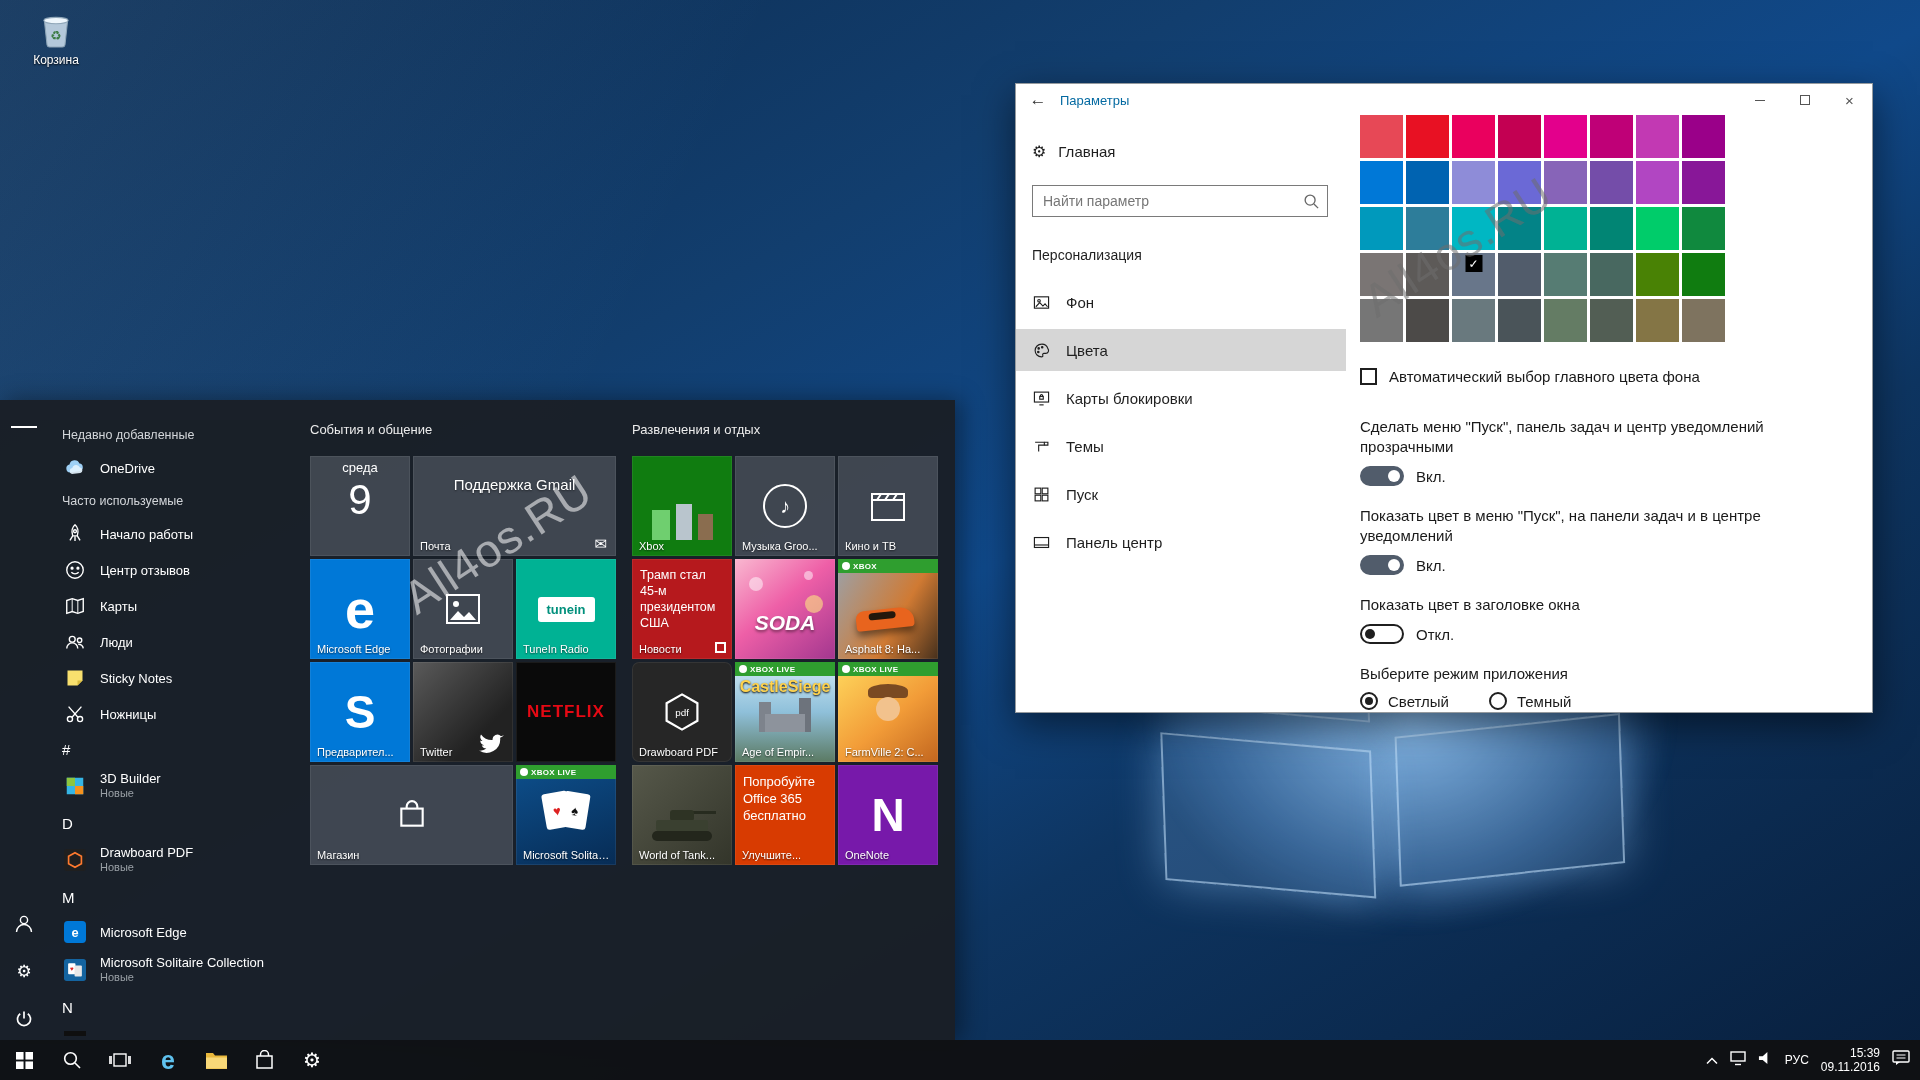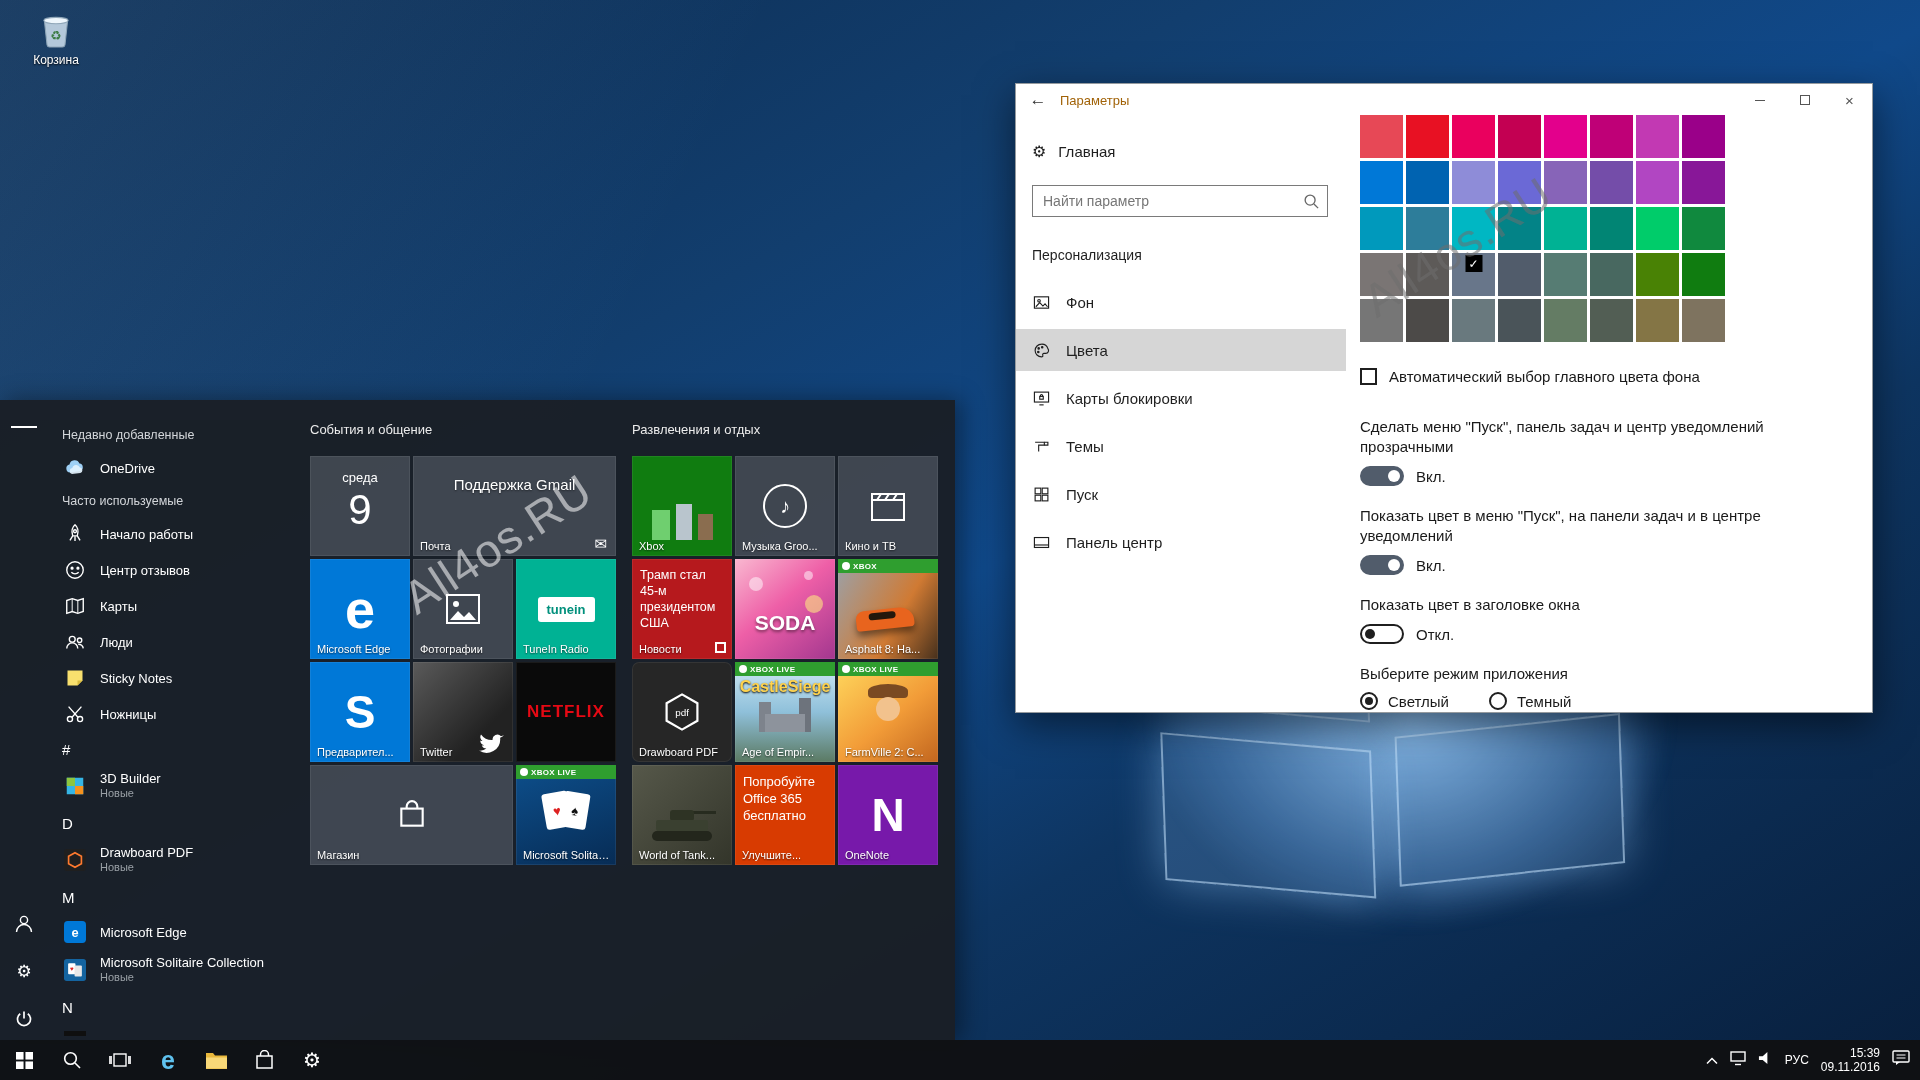--- a/index.html
+++ b/index.html
@@ -43,42 +43,42 @@
 .al-sub{font-size:11px;color:#9aa0a6}
 .tiles{position:absolute;left:310px;top:22px;display:flex;gap:16px}
 .group-title{font-size:13px;color:#ececec;height:26px;margin-bottom:8px}
 .tile-grid{display:grid;grid-template-columns:repeat(3,100px);grid-auto-rows:100px;gap:3px}
 .tile{position:relative;overflow:hidden;color:#fff;box-shadow:inset 0 0 0 1px rgba(255,255,255,.07)}
 .tile.w{grid-column:span 2}
 .tile-label{position:absolute;left:7px;right:5px;bottom:4px;font-size:11px;white-space:nowrap;overflow:hidden;text-overflow:ellipsis;text-shadow:0 1px 2px rgba(0,0,0,.65);z-index:4}
 .tile-badge{position:absolute;top:0;left:0;right:0;height:14px;background:#2f9e2f;display:flex;align-items:center;gap:3px;padding:0 4px;font-size:8px;font-weight:bold;letter-spacing:.3px;z-index:3}
 .xbball{width:8px;height:8px;border-radius:50%;background:#fff;flex:none}
 .tc{position:absolute;inset:0;display:flex;align-items:center;justify-content:center}
-.cal{position:absolute;inset:0;display:flex;flex-direction:column;align-items:center;padding-top:14px}
+.cal{position:absolute;inset:0;display:flex;flex-direction:column;align-items:center;padding-top:4px}
 .cal-day{font-size:13px}.cal-date{font-size:42px;font-weight:300;line-height:50px}
 .mail-big{position:absolute;top:20px;left:10px;right:10px;text-align:center;font-size:15px;text-shadow:0 1px 2px rgba(0,0,0,.5)}
 .mail-env{position:absolute;right:9px;bottom:3px;font-size:15px}
 .edge-e{font-size:54px;font-weight:bold}
 .skype-s{font-size:46px;font-weight:bold}
 .tunein-logo{background:#fff;color:#00907c;font-weight:bold;font-size:13px;padding:5px 9px;border-radius:3px}
 .bird{position:absolute;right:8px;bottom:8px}
 .netflix-word{color:#e50914;font-weight:bold;font-size:17px;letter-spacing:1px}
 .cards{position:absolute;inset:6px 0 14px 0;display:flex;align-items:center;justify-content:center}
 .card{width:26px;height:36px;background:#fff;border-radius:3px;display:flex;align-items:center;justify-content:center;font-size:13px;font-style:normal}
 .card.c1{color:#d22;transform:rotate(-10deg) translateX(4px)}
 .card.c2{color:#111;transform:rotate(9deg) translateX(-4px)}
 .xchars{position:absolute;bottom:16px;left:0;right:0;display:flex;justify-content:center;align-items:flex-end;gap:6px}
 .xchars i{display:block}
 .xchars .x1{width:18px;height:30px;background:#6fcf6f}
 .xchars .x2{width:16px;height:36px;background:#b9c5cd}
 .xchars .x3{width:15px;height:26px;background:#8a6d4f}
 .groove-ring{width:44px;height:44px;border:2px solid #fff;border-radius:50%;display:flex;align-items:center;justify-content:center;font-size:20px}
 .news-big{padding:8px 8px 0;font-size:12.5px;line-height:16px}
 .news-ic{position:absolute;right:6px;bottom:6px;width:11px;height:11px;border:2px solid #fff}
-.soda-word{position:absolute;left:0;right:0;bottom:24px;text-align:center;font-size:21px;font-weight:bold;text-shadow:0 2px 3px rgba(0,0,0,.45)}
+.soda-word{position:absolute;left:0;right:0;bottom:24px;text-align:center;font-size:21px;font-weight:bold;font-style:italic;text-shadow:0 2px 3px rgba(0,0,0,.45)}
 .bub{position:absolute;border-radius:50%;background:rgba(255,255,255,.5)}
 .bub.b1{width:14px;height:14px;left:14px;top:18px}
 .bub.b2{width:9px;height:9px;right:22px;top:12px}
 .bub.b3{width:18px;height:18px;right:12px;top:36px;background:rgba(255,230,130,.6)}
 .car{position:absolute;left:18px;bottom:30px;width:58px;height:20px;background:#e8641e;border-radius:8px 14px 4px 4px;transform:rotate(-6deg);box-shadow:0 5px 7px rgba(0,0,0,.45)}
 .car:after{content:"";position:absolute;left:13px;top:3px;width:27px;height:7px;background:#24180c;border-radius:4px}
 .castle{position:absolute;left:0;right:0;bottom:30px;height:36px}
 .castle i{position:absolute;display:block}
 .castle .ct1{left:24px;bottom:0;width:12px;height:30px;background:#7d838c}
 .castle .ct2{right:24px;bottom:0;width:12px;height:34px;background:#6d737c}
@@ -95,21 +95,21 @@
 .tank .hull{left:24px;bottom:31px;width:52px;height:14px;background:#3a4030;border-radius:2px 2px 6px 6px}
 .tank .tracks{left:20px;bottom:24px;width:60px;height:10px;background:#23261c;border-radius:5px}
 .office-big{padding:8px;font-size:13px;line-height:17px}
 .onenote-n{font-size:46px;font-weight:bold}
 .hexwrap text{font-family:"Liberation Sans",sans-serif}
 
 
 .settings{position:absolute;left:1015px;top:83px;width:858px;height:630px;background:#fff;z-index:25;box-shadow:0 12px 36px rgba(0,0,0,.5);border:1px solid rgba(20,30,40,.45);overflow:hidden}
 .titlebar{height:32px;display:flex;align-items:center}
 .back-btn{width:44px;height:32px;display:flex;align-items:center;justify-content:center;font-size:17px;color:#333}
-.win-title{font-size:13px;color:#a16207}
+.win-title{font-size:13px;color:#0369a1}
 .win-controls{margin-left:auto;display:flex}
 .wc{width:45px;height:32px;display:flex;align-items:center;justify-content:center;color:#555;font-size:15px}
 .wc-min i{display:block;width:10px;height:1px;background:#555}
 .wc-max i{display:block;width:10px;height:10px;border:1px solid #555}
 .settings-nav{position:absolute;left:0;top:32px;width:330px;bottom:0}
 .home-row{display:flex;align-items:center;gap:12px;padding-left:16px;margin-top:26px;font-size:15px;color:#1f1f1f}
 .home-gear{font-size:16px;color:#1f1f1f}
 .searchbox{position:relative;margin:24px 18px 0 16px}
 .searchbox input{width:100%;height:32px;border:1px solid #7a7a7a;font-size:14px;padding:0 34px 0 10px;color:#333;font-family:"Liberation Sans",sans-serif;background:#fff;outline:none}
 .searchbox input::placeholder{color:#767676}

